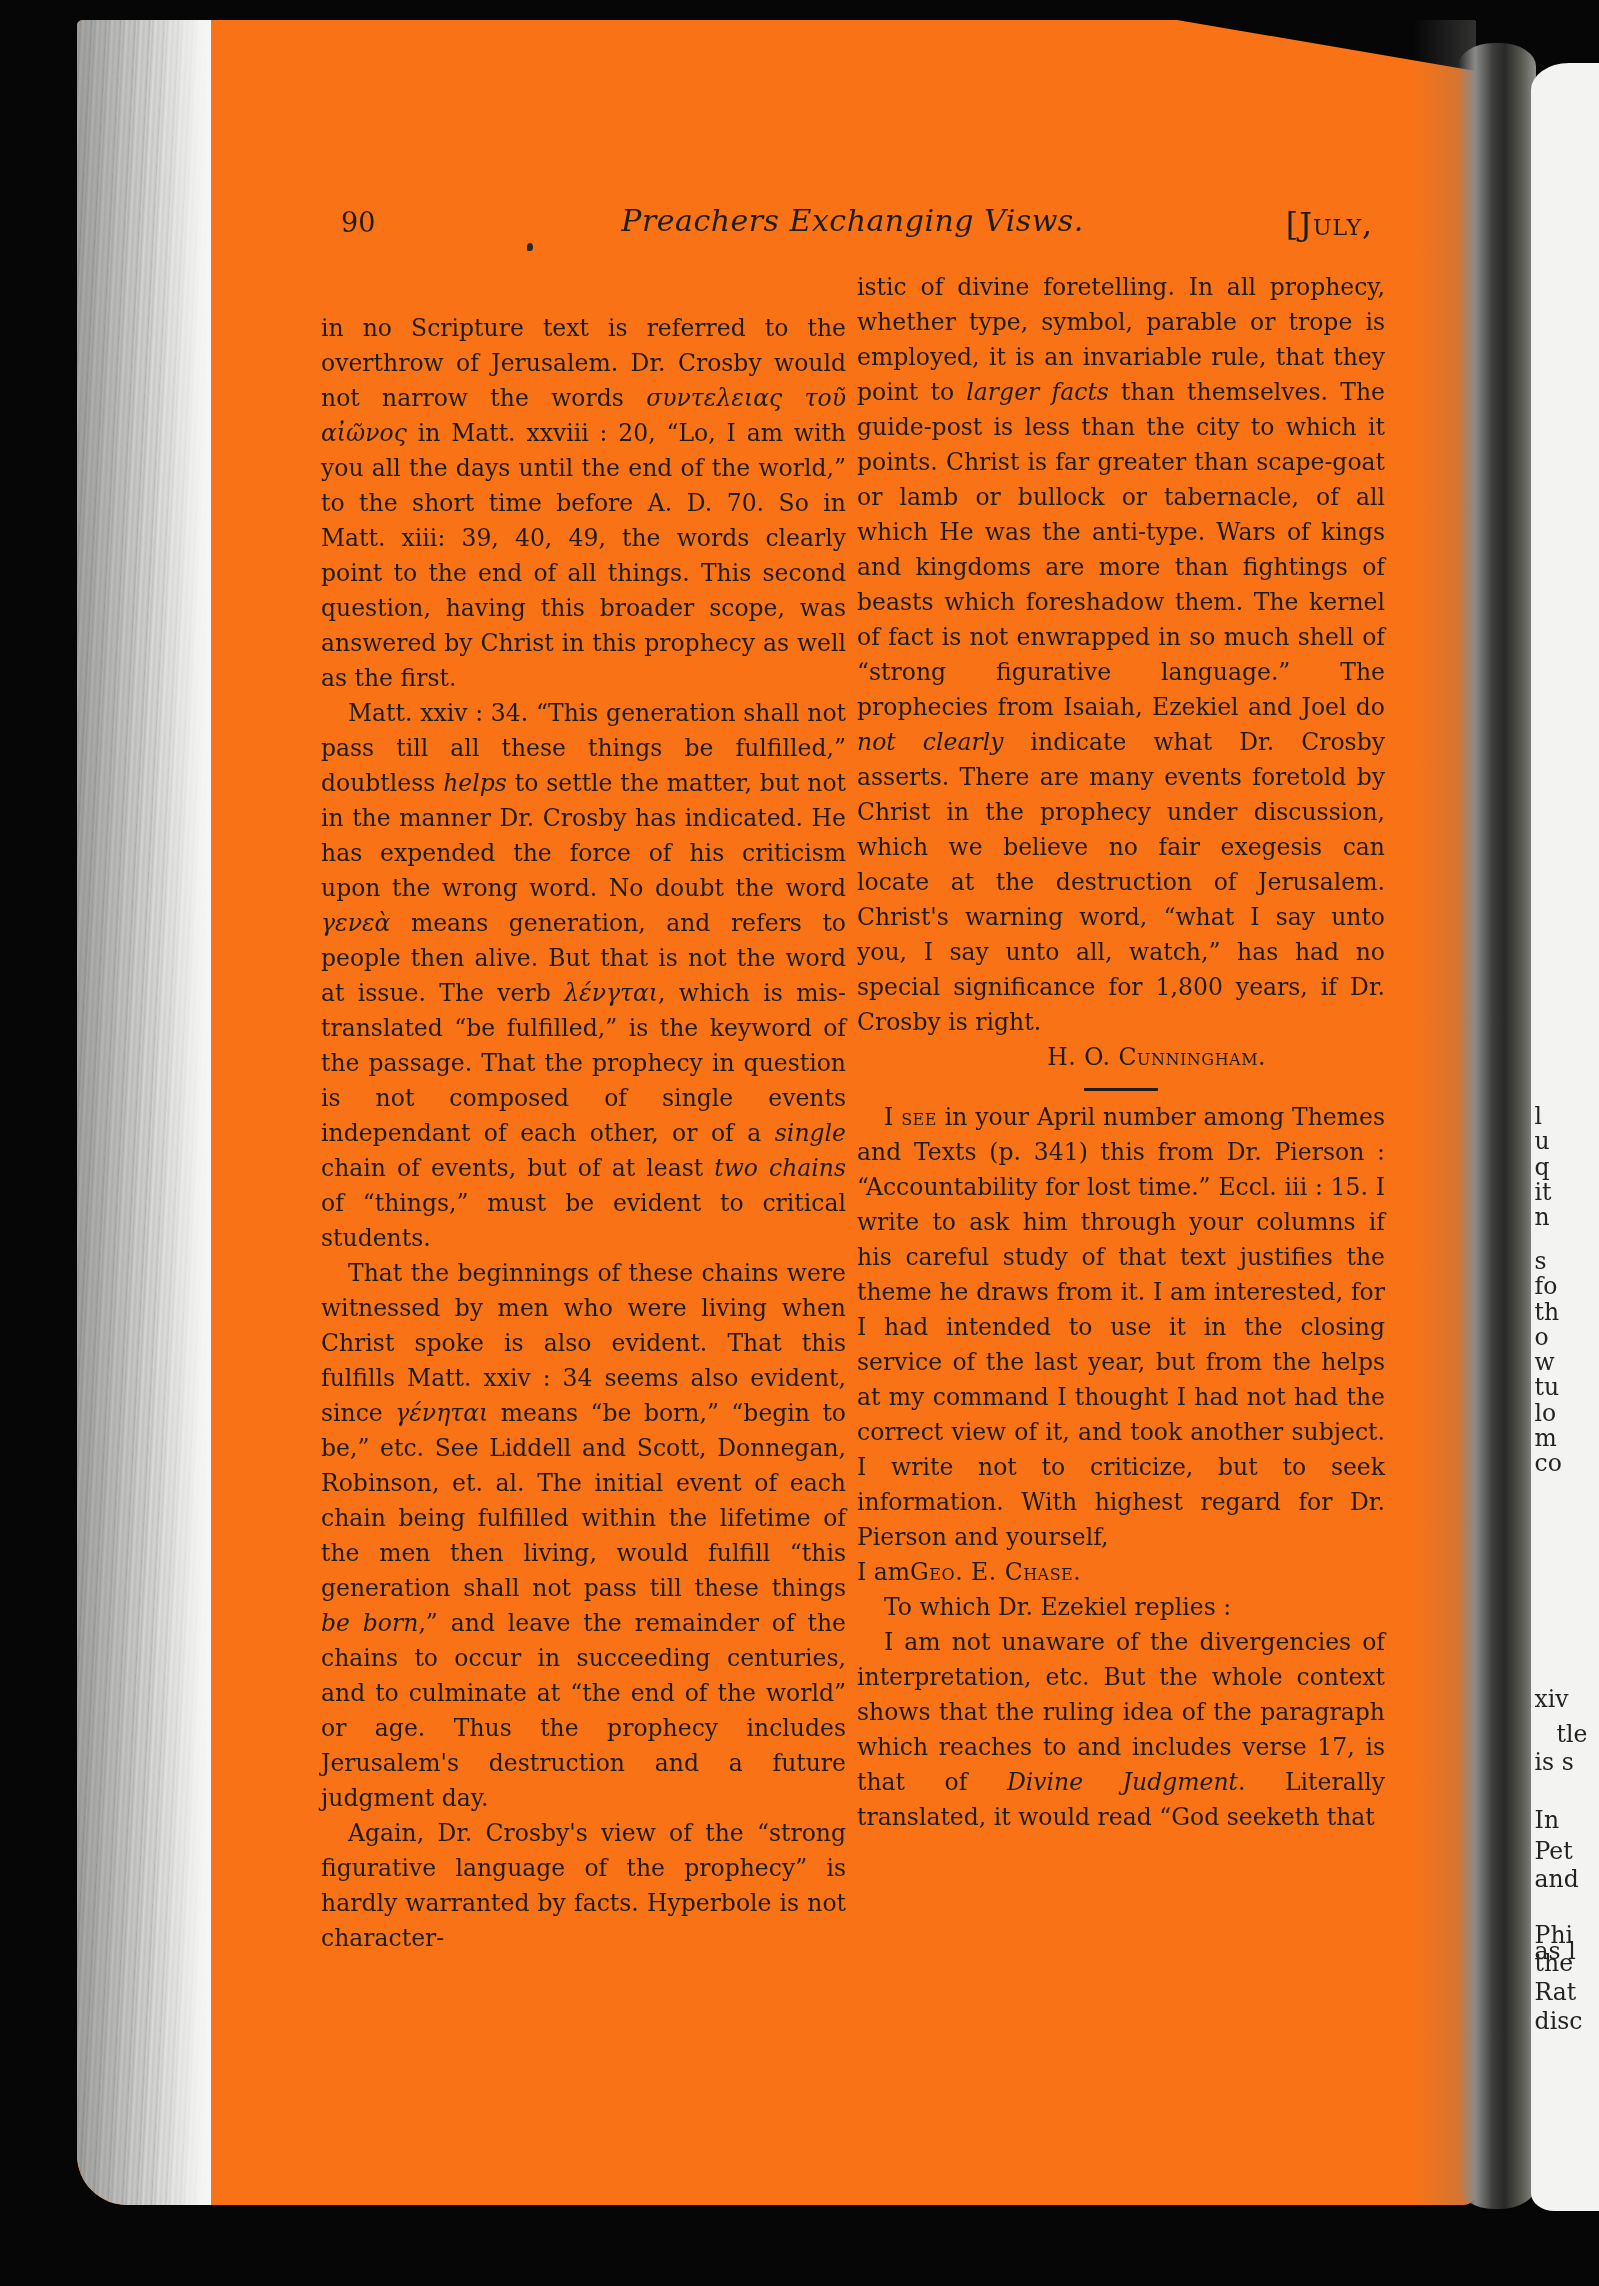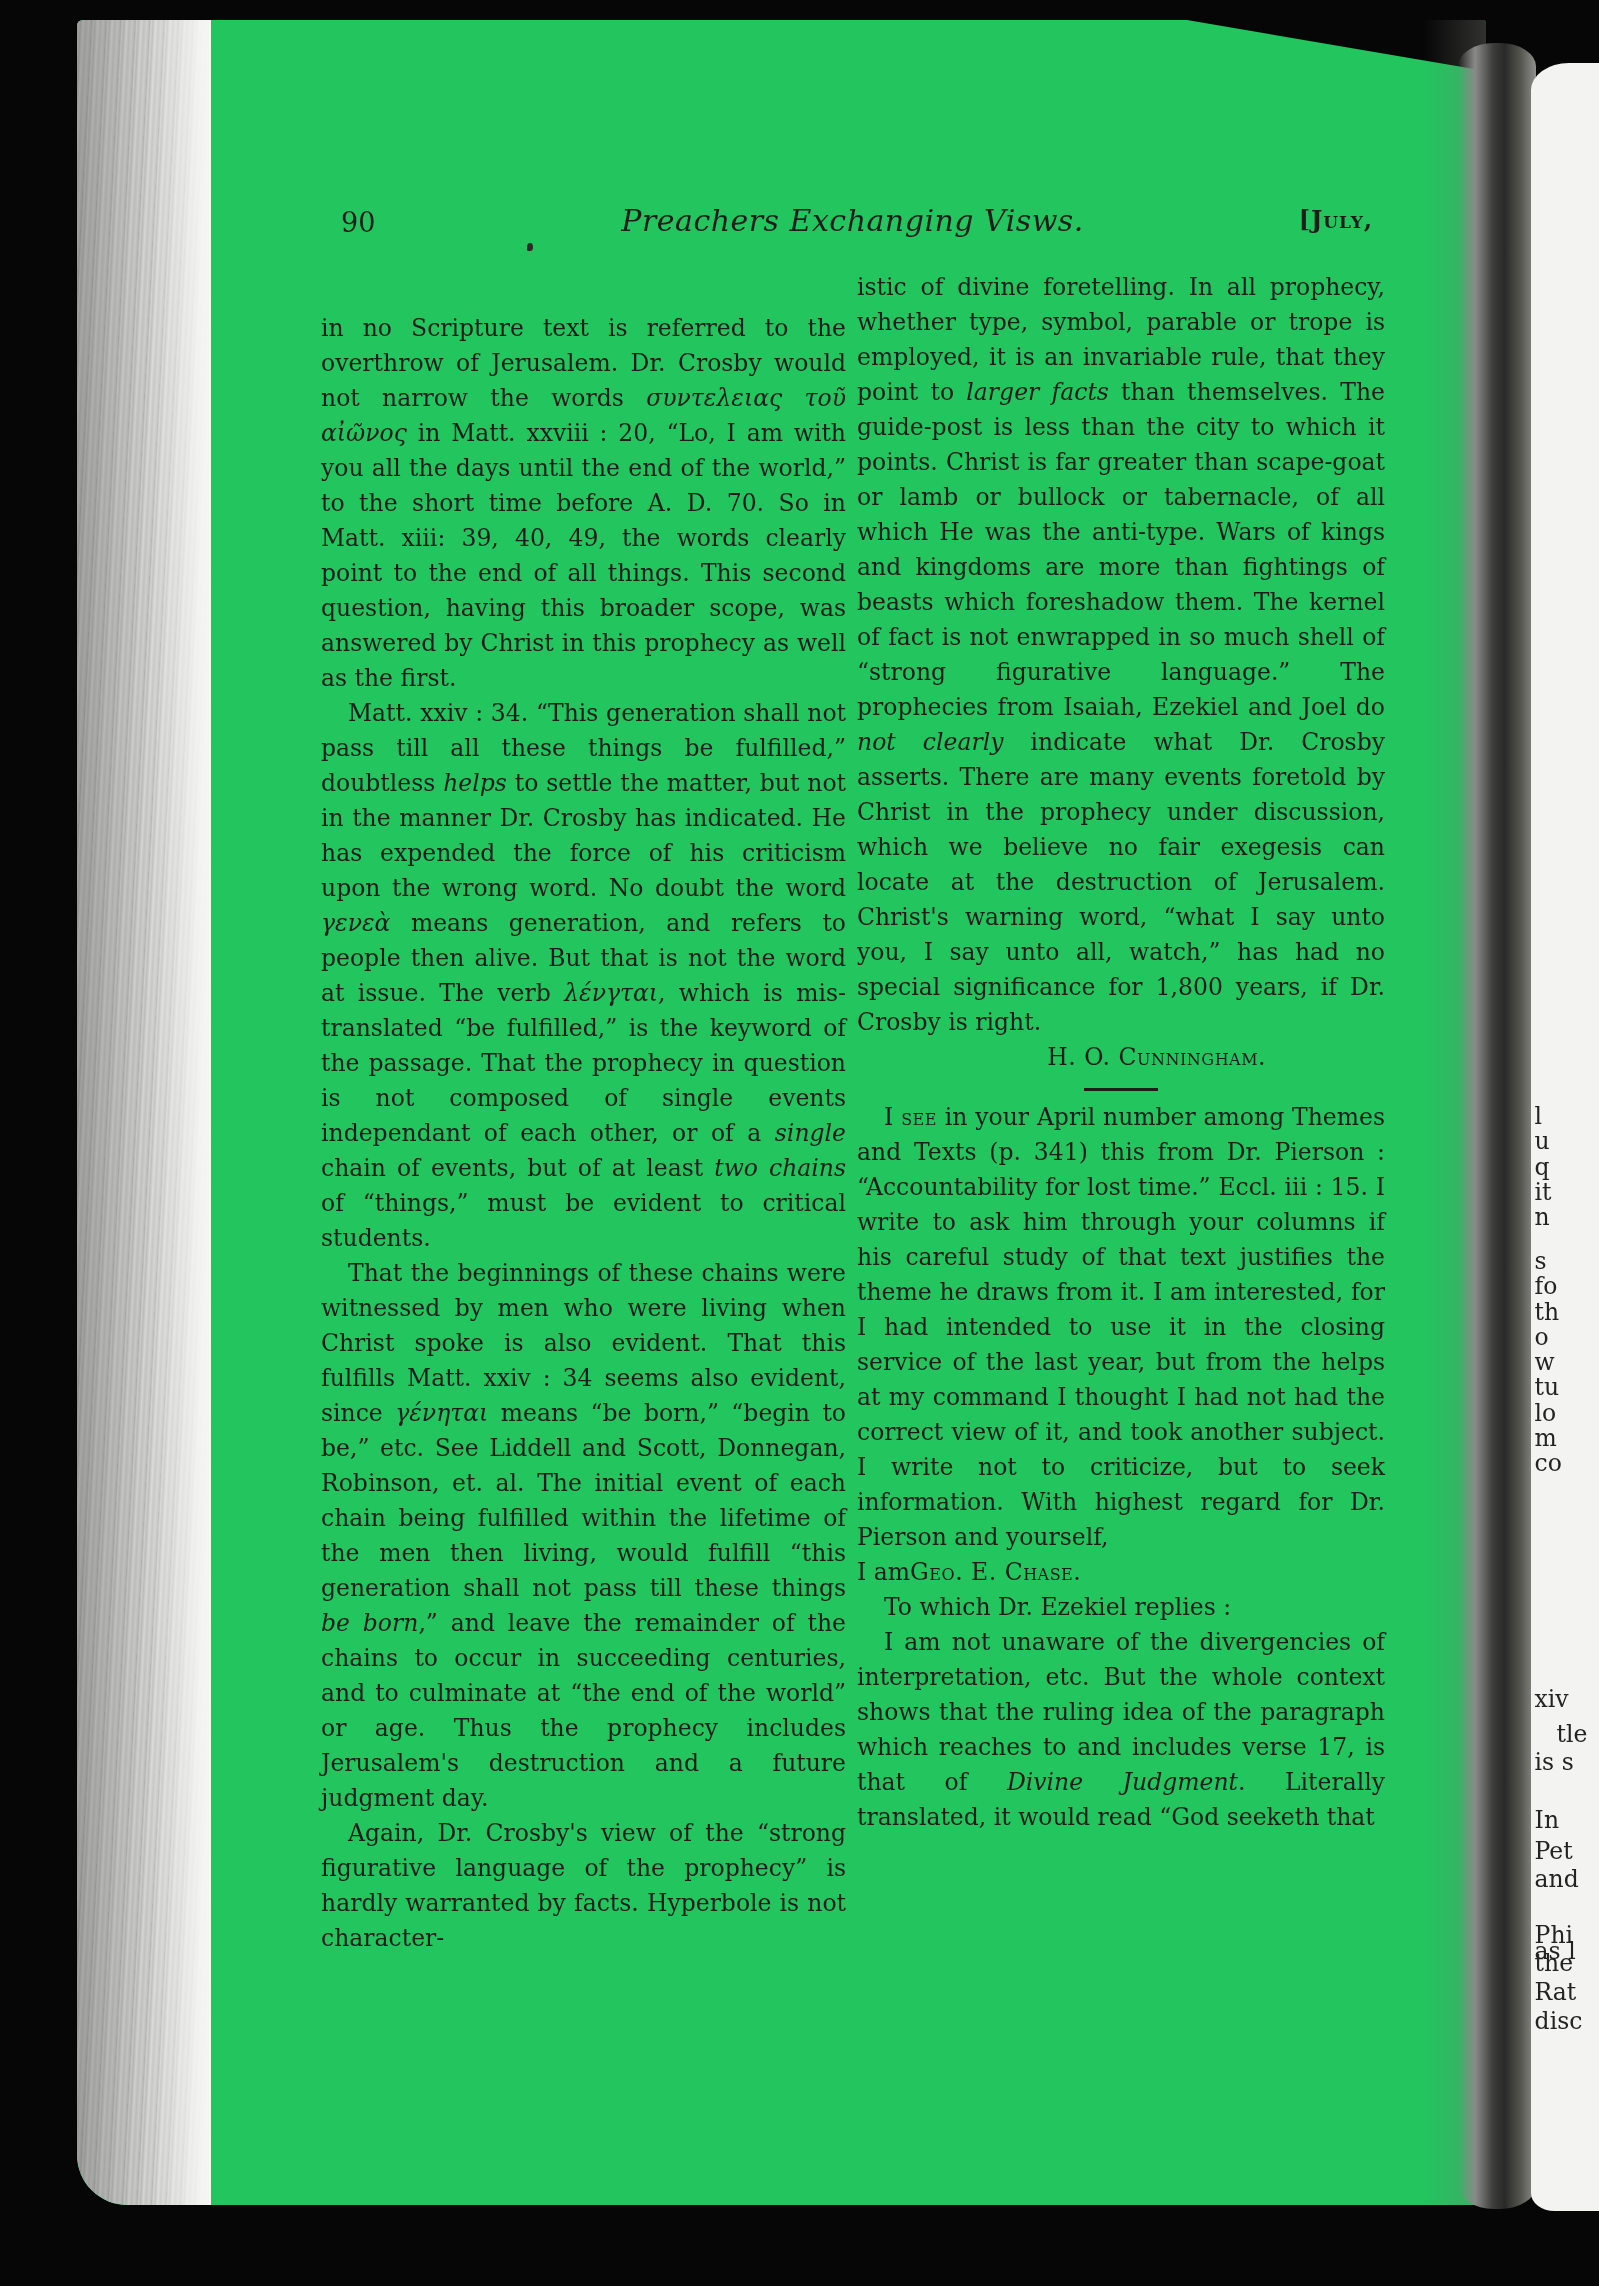--- a/index.html
+++ b/index.html
@@ -1,21 +1,21 @@
 <!DOCTYPE html>
 <html style="font-size:14.5px"><head>
 <meta charset="utf-8">
 <style>
   html,body{margin:0;padding:0;background:#060606;}
   body{width:1599px;height:2287px;position:relative;overflow:hidden;
        font-family:"DejaVu Serif","Liberation Serif",serif;}
 
   
   .main-page{position:absolute;left:77px;top:20px;width:1399px;height:2185px;
-             background:#22c55e;border-radius:5.4px 3.6px 12.7px 50px;overflow:hidden;padding-left:10px;}
+             background:#f97316;border-radius:5.4px 3.6px 12.7px 50px;overflow:hidden;}
   .edge-stack{position:absolute;left:0;top:0;width:134px;height:100%;
               border-radius:5.4px 0 0 50px;
               background:repeating-linear-gradient(93deg,
                 #b4b4b2 0px,#dadad8 1.8px,#c2c2c0 3.6px,#e3e3e1 6.3px,
                 #c9c9c7 9px,#d9d9d7 11.8px,#bfbfbd 14.5px);}
   .edge-stack::after{content:"";position:absolute;inset:0;border-radius:inherit;
               background:linear-gradient(to right,rgba(88,88,86,.45),
                 rgba(180,180,178,.18) 55%,rgba(246,246,244,.92) 92%,#f6f6f4 100%);}
   .corner-wedge{position:absolute;top:0;right:0;width:299px;height:51px;background:#060606;
               clip-path:polygon(0 0,100% 0,100% 100%);}
@@ -28,22 +28,22 @@
   .next-page{position:absolute;left:1531px;top:63px;width:69px;height:2148px;
               background:#f3f3f1;border-radius:38px 0 0 23.5px / 27px 0 0 18px;}
   .fragment{position:absolute;left:3.6px;font-size:23.5px;line-height:1;color:#232321;
               white-space:nowrap;}
 
   
   .header-row{position:absolute;left:244px;top:183px;width:1063px;height:45px;color:#1d1d1b;}
   .page-number{position:absolute;left:20px;top:3.6px;font-size:27px;}
   .running-title{position:absolute;left:0;right:0;top:0;text-align:center;
               font-style:italic;font-size:30px;letter-spacing:0.5px;}
-  .issue-date{position:absolute;right:11px;top:1.8px;font-size:24px;
-              font-variant:small-caps;letter-spacing:0.9px;font-weight:bold;}
+  .issue-date{position:absolute;right:11px;top:1.8px;font-size:32px;
+              font-variant:small-caps;letter-spacing:0.9px;}
 
   .column{position:absolute;top:250px;color:#1d1d1b;}
   .column.left{left:244px;width:525px;margin-top:41px;}
   .column.right{left:780px;width:528px;}
 
   .para{margin:0;text-align:justify;font-size:23.5px;line-height:35px;}
   .para.indent{text-indent:27px;}
   .run-i{font-style:italic;}
   .run-sc{font-variant:small-caps;letter-spacing:0.5px;}
   .sig-right{text-align:right;padding-right:119px;}

